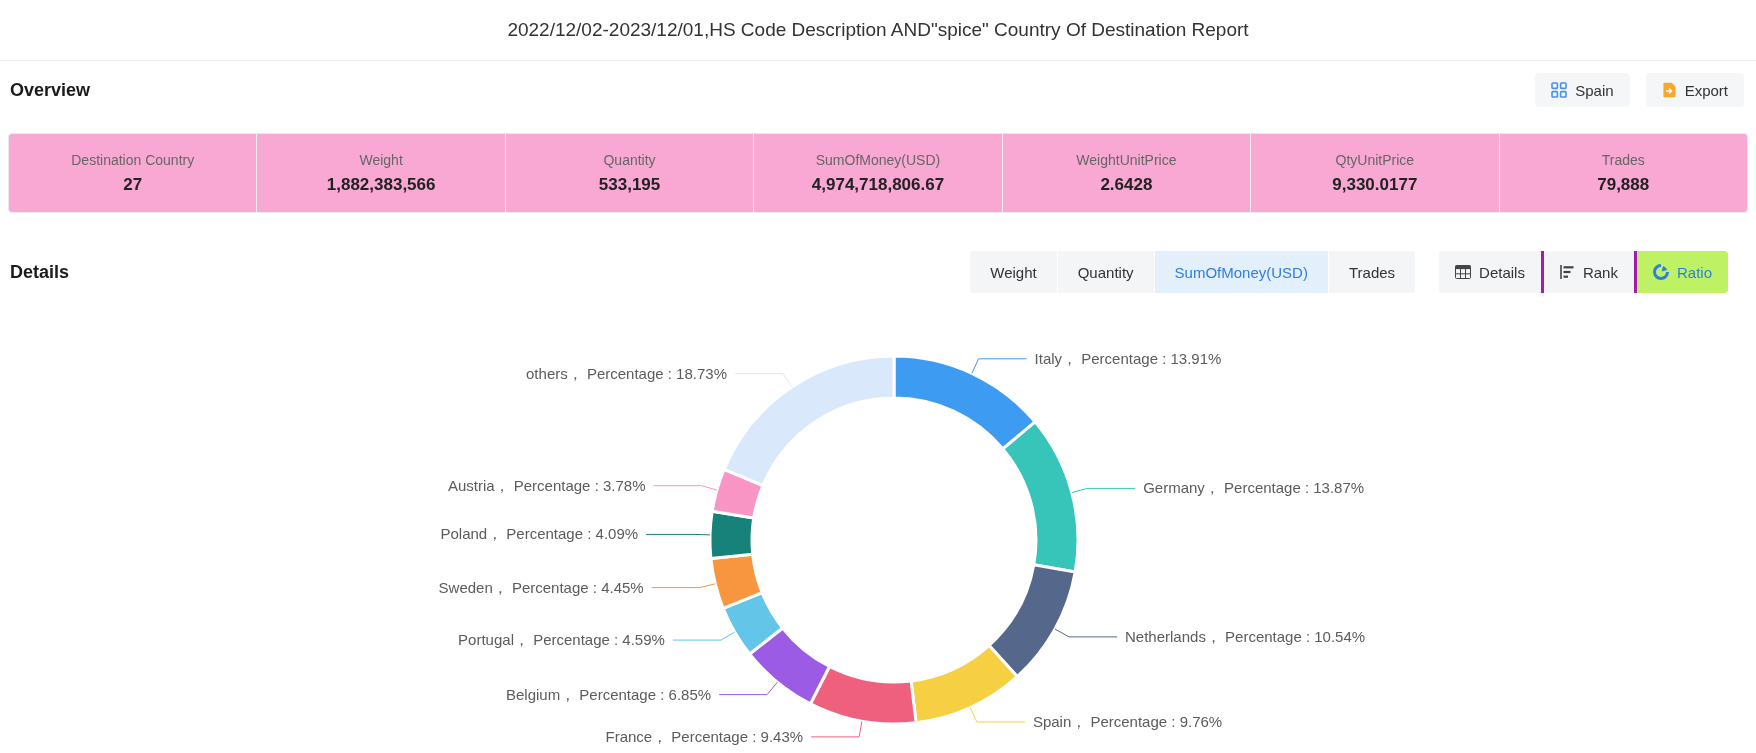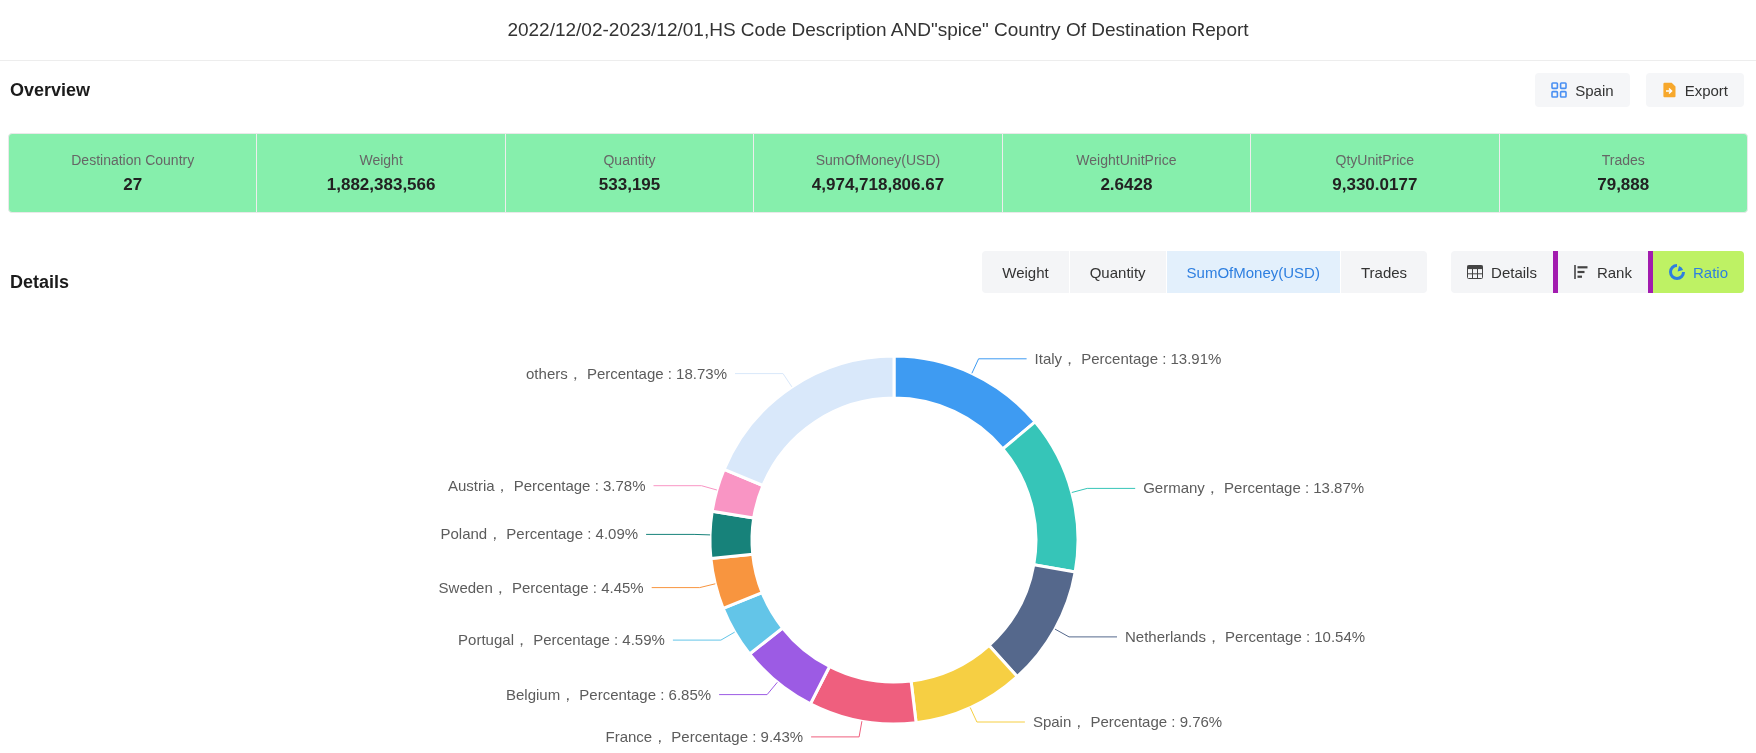--- a/index.html
+++ b/index.html
@@ -7,34 +7,34 @@
 
   .title-bar{position:absolute;top:0;left:0;width:100%;height:61px;display:flex;align-items:center;justify-content:center;border-bottom:1px solid #ededed;box-sizing:border-box;text-align:center;}
   .page-title{font-size:19px;color:#333;}
 
   .overview-row{position:absolute;top:72px;left:10px;right:12px;height:36px;display:flex;align-items:center;justify-content:space-between;}
   .section-heading{font-size:18px;font-weight:bold;color:#1b1b1b;}
   .hdr-buttons{display:flex;gap:16px;}
   .tool-btn{display:flex;align-items:center;gap:8px;background:#f5f6f8;border:none;border-radius:4px;padding:0 16px;height:34px;font-size:15px;color:#333;cursor:pointer;}
   .tool-btn svg{display:block;}
 
-  .stats-card{position:absolute;top:133px;left:8px;right:8px;height:80px;border:1px solid #e9e9e9;border-radius:4px;display:flex;box-sizing:border-box;background:#86efac;}
+  .stats-card{position:absolute;top:133px;left:8px;right:8px;height:80px;border:1px solid #e9e9e9;border-radius:4px;display:flex;box-sizing:border-box;background:#f9a8d4;}
   .stat{flex:1;display:flex;flex-direction:column;align-items:center;justify-content:center;gap:7px;}
   .stat + .stat{border-left:1px solid #ededed;}
   .stat-label{font-size:14px;color:#666;}
   .stat-value{font-size:17px;font-weight:bold;color:#222;}
 
-  .details-row{position:absolute;top:251px;left:10px;right:12px;height:42px;display:flex;align-items:flex-end;justify-content:space-between;}
+  .details-row{position:absolute;top:251px;left:10px;right:28px;height:42px;display:flex;align-items:center;justify-content:space-between;}
   .right-controls{display:flex;gap:24px;}
   .tab-group,.view-group{display:flex;background:#f4f5f7;border-radius:4px;overflow:hidden;}
   .tab{padding:0 20px;height:42px;display:flex;align-items:center;font-size:15px;color:#333;cursor:pointer;white-space:nowrap;}
   .tab + .tab{border-left:1px solid #fff;}
   .tab.active{background:#e3f0fc;color:#2e7fe0;}
   .view-btn{padding:0 16px;height:42px;display:flex;align-items:center;gap:8px;font-size:15px;color:#333;cursor:pointer;white-space:nowrap;}
-  .view-btn + .view-btn{border-left:5px solid #a21caf;}
+  .view-btn + .view-btn{border-left:3px solid #a21caf;}
   .view-btn.active{background:#bef264;color:#2e7fe0;}
   .view-btn svg{display:block;}
 
   .chart-area{position:absolute;top:295px;left:16px;width:1589px;height:458px;}
   .chart-area svg{display:block;}
   .chart-area text{font-family:"Liberation Sans",sans-serif;font-size:15px;fill:#5c5c5c;}
 </style>
 </head>
 <body>
 

